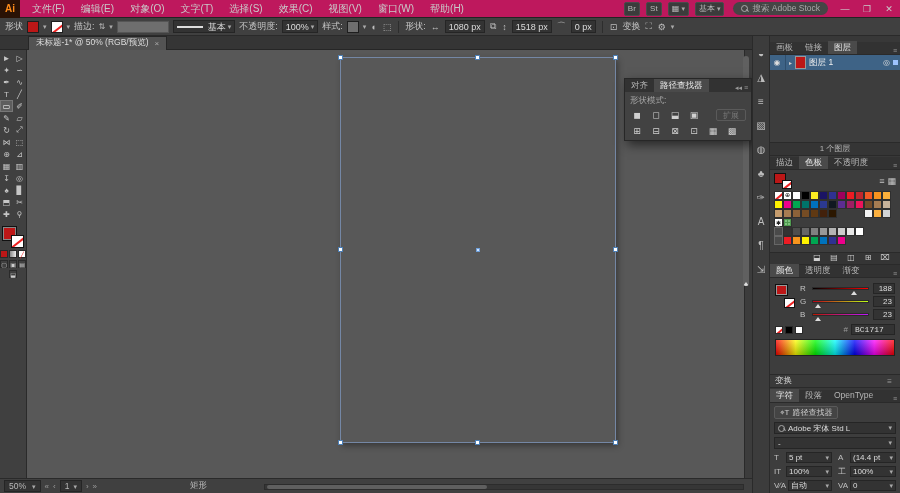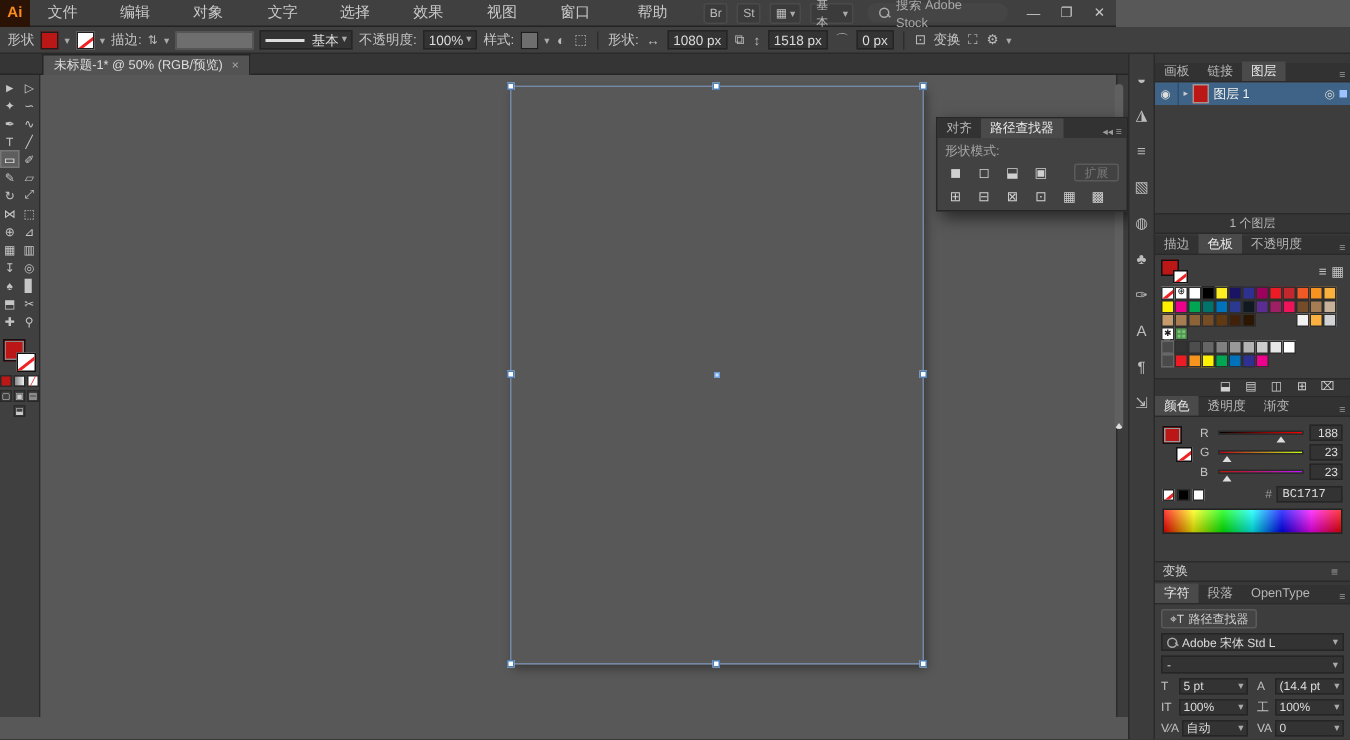--- a/index.html
+++ b/index.html
@@ -1,20 +1,20 @@
 <!DOCTYPE html>
 <html><head>
 <meta charset="utf-8">
 <style>
   * { margin:0; padding:0; box-sizing:border-box; font-family:"Liberation Sans","DejaVu Sans",sans-serif; }
   html,body { background:#222; }
   #app { position:relative; width:900px; height:493px; overflow:hidden; background:#585858; color:#cfcfcf; font-size:10px; }
 
   
-  #titlebar { position:absolute; left:0; top:0; width:744px; height:18px; background:#404040; display:flex; align-items:center; border-bottom:1px solid #232323; }
+  #titlebar { position:absolute; left:0; top:0; width:900px; height:18px; background:#be185d; display:flex; align-items:center; border-bottom:1px solid #232323; }
   #logo { width:20px; height:18px; background:#2a1205; color:#ff8c1a; font-weight:bold; font-size:10px; display:flex; align-items:center; justify-content:center; }
   #menu { display:flex; height:18px; align-items:center; margin-left:4px; }
   .menu-item { padding:0 8px; height:18px; line-height:18px; color:#c9c9c9; font-size:10px; cursor:default; }
   .tbtn { height:14px; min-width:16px; margin:0 3px; padding:0 3px; background:#3b3b3b; border:1px solid #4a4a4a; border-radius:2px; color:#bbb; font-size:8px; display:flex; align-items:center; justify-content:center; gap:2px; }
   #search-pill { display:flex; align-items:center; gap:4px; background:#454545; border-radius:9px; height:13px; padding:0 8px; color:#a9a9a9; font-size:8.5px; margin:0 6px; }
   .mag { position:relative; width:7px; height:7px; display:inline-block; }
   .mag::before { content:""; position:absolute; left:0; top:0; width:5px; height:5px; border:1px solid #a9a9a9; border-radius:50%; }
   .mag::after { content:""; position:absolute; left:4.5px; top:4.5px; width:3px; height:1px; background:#a9a9a9; transform:rotate(45deg); }
   #win-controls { display:flex; height:18px; }
   .win-btn { width:22px; height:18px; display:flex; align-items:center; justify-content:center; color:#c9c9c9; font-size:9px; }
@@ -28,21 +28,21 @@
   .swatch-mini { width:12px; height:12px; border:1px solid #1e1e1e; display:inline-block; }
   .swatch-none { background:#fff; position:relative; overflow:hidden; }
   .swatch-none::after { content:""; position:absolute; left:-2px; top:5px; width:18px; height:1.5px; background:#e22; transform:rotate(-38deg); }
   .cb-icon { color:#bdbdbd; font-size:9px; padding:0 1px; }
   .brush-line { display:inline-block; width:26px; height:2px; background:#ddd; margin-right:3px; }
   .cb-sep { width:1px; height:12px; background:#2d2d2d; margin:0 2px; }
   .stepper { font-size:8px; color:#bbb; }
   .wide-grey { width:52px; height:12px; background:#6e6e6e; border:1px solid #555; }
 
   
-  #tabbar { position:absolute; left:0; top:36px; width:752px; height:14px; background:#353535; border-bottom:1px solid #262626; display:flex; align-items:flex-start; }
+  #tabbar { position:absolute; left:0; top:36px; width:752px; height:14px; background:#353535; border-bottom:1px solid #262626; display:flex; align-items:center; }
   #doc-tab { margin-left:28px; height:14px; background:#535353; border:1px solid #262626; border-bottom:none; display:flex; align-items:center; gap:6px; padding:0 7px; font-size:8.5px; color:#ddd; }
   #doc-close { color:#aaa; font-size:8px; }
 
   
   #toolbar { position:absolute; left:0; top:50px; width:27px; height:428px; background:#404040; border-right:1px solid #2a2a2a; padding-top:2px; }
   #tools { display:grid; grid-template-columns:13px 13px; justify-content:center; }
   .tool { width:13px; height:12px; display:flex; align-items:center; justify-content:center; font-size:8px; color:#c6c6c6; }
   .tool.selected { background:#5e5e5e; border:1px solid #777; color:#fff; }
   #fillstroke { position:relative; width:22px; height:22px; margin:6px auto 2px; }
   #fill-swatch { position:absolute; left:0; top:0; width:15px; height:15px; border:1px solid #111; box-shadow:0 0 0 1px #888 inset; }
@@ -608,14 +608,32 @@
           <span class="char-ic">VA</span>
           <span class="char-val">
               <span>0</span>
               <span class="caret">▾</span>
             </span>
         </div>
       </div>
     </div>
   </div>
 
+  <div id="statusbar">
+    <span id="zoom-field">
+      <span>50%</span>
+        <span class="caret">▾</span>
+    </span>
+    <span class="nav-arrow">«</span>
+    <span class="nav-arrow">‹</span>
+    <span id="ab-field">
+      <span>1</span>
+        <span class="caret">▾</span>
+    </span>
+    <span class="nav-arrow">›</span>
+    <span class="nav-arrow">»</span>
+    <span id="status-tool">矩形</span>
+    <span id="hscroll">
+        <span class="thumb-h"></span>
+      </span>
+  </div>
 
 </div>
 
 </body></html>

